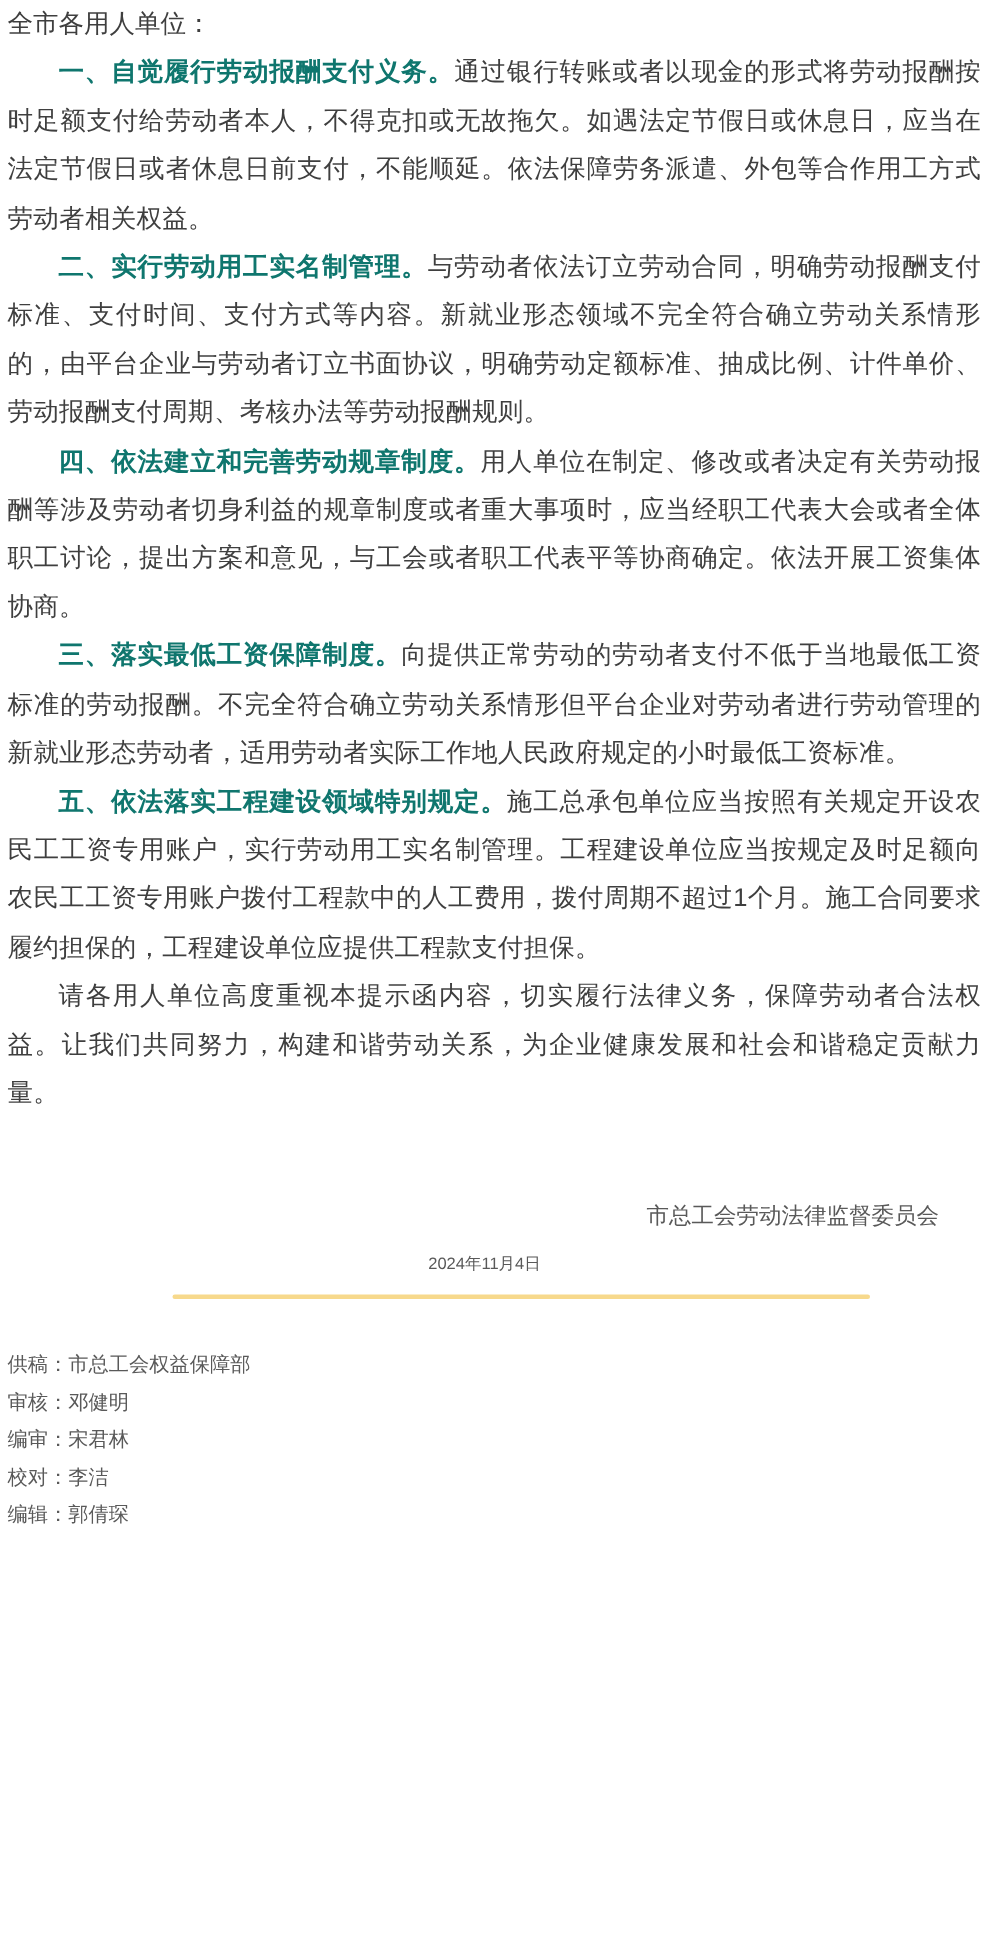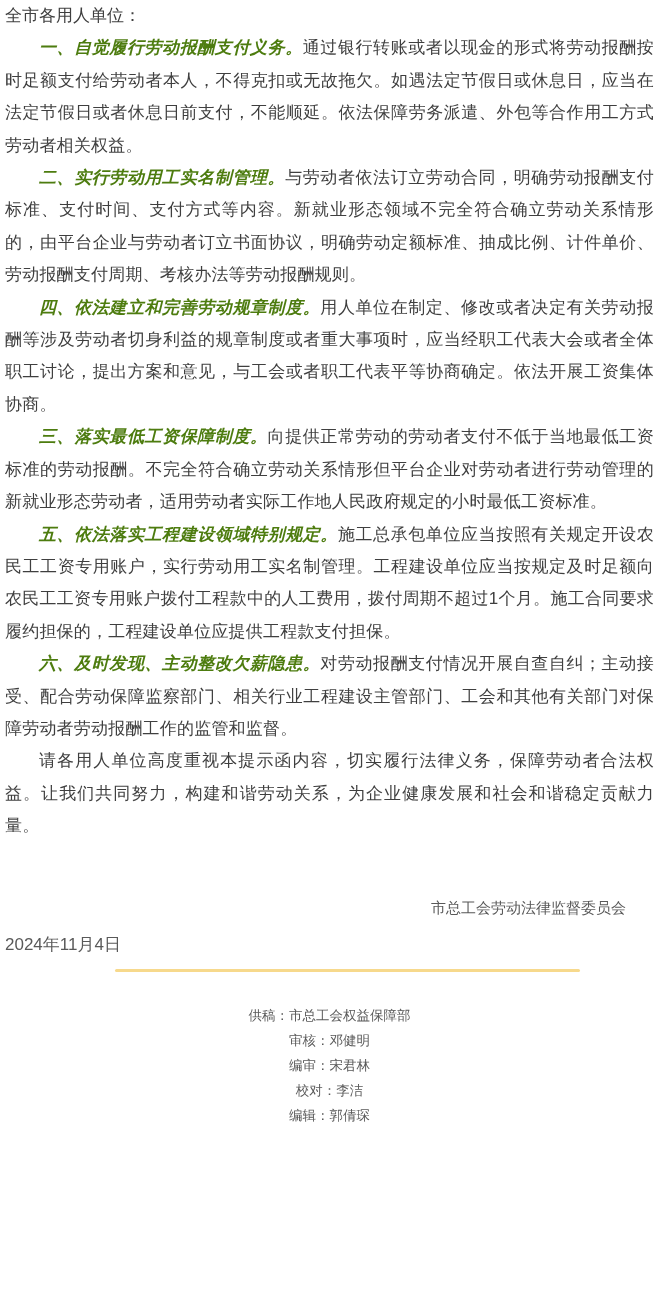--- a/index.html
+++ b/index.html
@@ -27,75 +27,72 @@
   .para {
     font-size: 17px;
     line-height: 32.4px;
     color: #3f3f3f;
     margin: 0;
     text-indent: 2em;
     text-align: justify;
     letter-spacing: 0.2px;
   }
   .para b {
-    color: #4d7c0f;
+    color: #0f766e;
     font-weight: 700;
-    font-style: italic;
   }
   .signature {
     margin-top: 56px;
     padding-right: 28px;
     text-align: right;
     font-size: 15px;
     color: #595959;
   }
   .doc-date {
     margin-top: 15px;
     padding-right: 13px;
-    text-align: left;
-    font-size: 17px;
+    text-align: center;
+    font-size: 11px;
     color: #595959;
   }
   .divider {
     height: 3px;
     width: 465px;
     margin: 13px 0 0 110px;
     border-radius: 2px;
     background: #f7d98c;
   }
   .footer {
     margin-top: 31px;
     font-size: 13.5px;
     color: #595959;
   }
   .footer-row {
     line-height: 25px;
     white-space: nowrap;
-    text-align: center;
   }
 </style>
 </head>
 <body>
 
 <div class="doc">
 
   <p class="salutation">全市各用人单位：</p>
 
 
   <p class="para"><b>一、自觉履行劳动报酬支付义务。</b><span>通过银行转账或者以现金的形式将劳动报酬按时足额支付给劳动者本人，不得克扣或无故拖欠。如遇法定节假日或休息日，应当在法定节假日或者休息日前支付，不能顺延。依法保障劳务派遣、外包等合作用工方式劳动者相关权益。</span></p>
 
   <p class="para"><b>二、实行劳动用工实名制管理。</b><span>与劳动者依法订立劳动合同，明确劳动报酬支付标准、支付时间、支付方式等内容。新就业形态领域不完全符合确立劳动关系情形的，由平台企业与劳动者订立书面协议，明确劳动定额标准、抽成比例、计件单价、劳动报酬支付周期、考核办法等劳动报酬规则。</span></p>
 
   <p class="para"><b>四、依法建立和完善劳动规章制度。</b><span>用人单位在制定、修改或者决定有关劳动报酬等涉及劳动者切身利益的规章制度或者重大事项时，应当经职工代表大会或者全体职工讨论，提出方案和意见，与工会或者职工代表平等协商确定。依法开展工资集体协商。</span></p>
 
   <p class="para"><b>三、落实最低工资保障制度。</b><span>向提供正常劳动的劳动者支付不低于当地最低工资标准的劳动报酬。不完全符合确立劳动关系情形但平台企业对劳动者进行劳动管理的新就业形态劳动者，适用劳动者实际工作地人民政府规定的小时最低工资标准。</span></p>
 
   <p class="para"><b>五、依法落实工程建设领域特别规定。</b><span>施工总承包单位应当按照有关规定开设农民工工资专用账户，实行劳动用工实名制管理。工程建设单位应当按规定及时足额向农民工工资专用账户拨付工程款中的人工费用，拨付周期不超过1个月。施工合同要求履约担保的，工程建设单位应提供工程款支付担保。</span></p>
 
-  <p class="para"><b>六、及时发现、主动整改欠薪隐患。</b><span>对劳动报酬支付情况开展自查自纠；主动接受、配合劳动保障监察部门、相关行业工程建设主管部门、工会和其他有关部门对保障劳动者劳动报酬工作的监管和监督。</span></p>
 
 
   <p class="para"><b></b><span>请各用人单位高度重视本提示函内容，切实履行法律义务，保障劳动者合法权益。让我们共同努力，构建和谐劳动关系，为企业健康发展和社会和谐稳定贡献力量。</span></p>
 
   <div class="signature">市总工会劳动法律监督委员会</div>
 
   <div class="doc-date">2024年11月4日</div>
 
   <div class="divider"></div>
 

